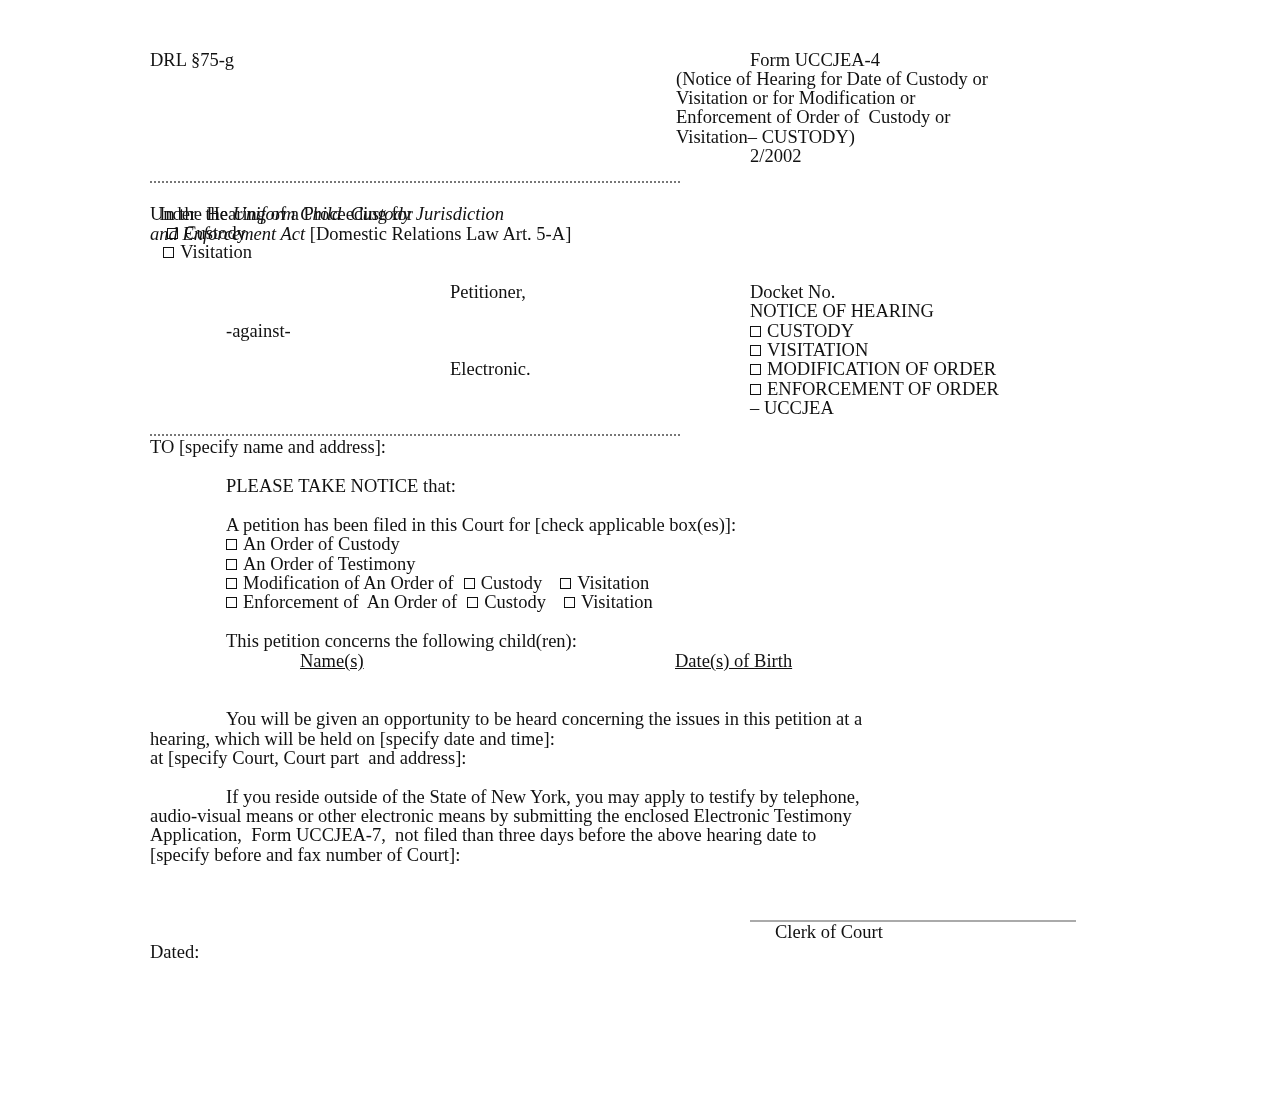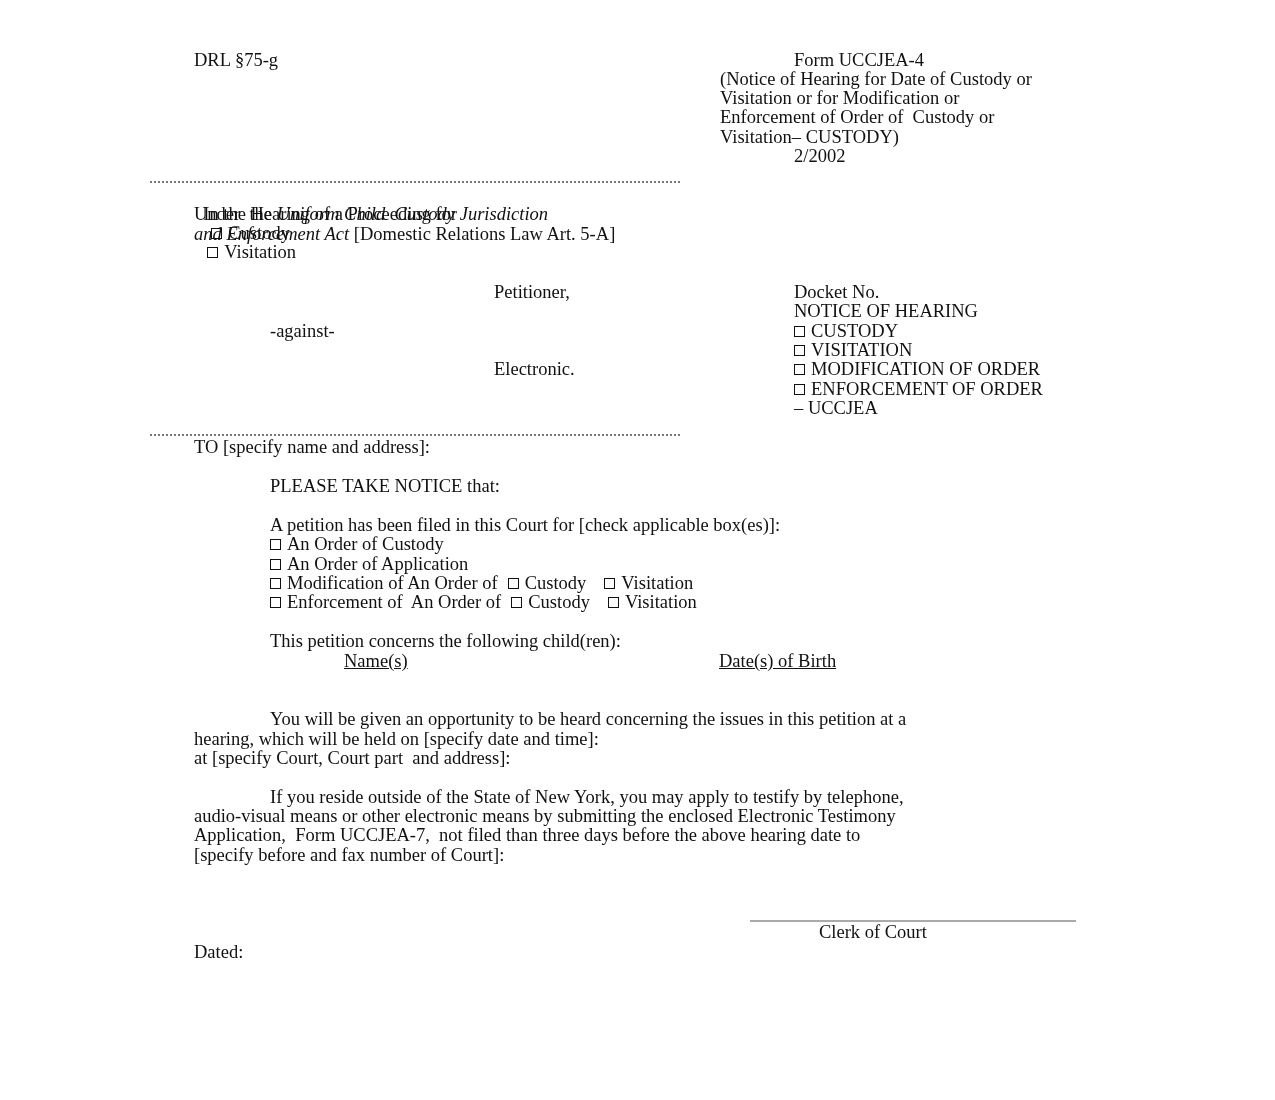--- a/index.html
+++ b/index.html
@@ -1,18 +1,18 @@
 <!DOCTYPE html>
 <html><head>
 <meta charset="utf-8">
 <style>
   html, body { margin:0; padding:0; background:#ffffff; }
   body { width:1275px; height:1100px; position:relative; overflow:hidden;
          font-family:"Liberation Serif", serif; font-size:18.5px; color:#111; }
-  .ln { position:absolute; white-space:pre; line-height:19px;margin-left:44px; }
+  .ln { position:absolute; white-space:pre; line-height:19px; }
   .it { font-style:italic; }
   .u { text-decoration:underline; }
   .dots { position:absolute; left:150px; width:530px; height:2px;
           border-bottom:2px dotted #777; }
   .box { display:inline-block; width:11px; height:11px; border:1.3px solid #111;
          box-sizing:border-box; vertical-align:0px; margin-right:6px; }
   .sigline { position:absolute; left:750px; top:920px; width:326px; height:2px; background:#aaa; }
 </style>
 </head>
 <body>
@@ -47,21 +47,21 @@
 <div class="ln" style="left:750px;top:380px"><span class="box"></span><span>ENFORCEMENT OF ORDER</span></div>
 <div class="ln" style="left:750px;top:399px">– UCCJEA</div>
 
 <div class="dots" style="top:432px"></div>
 
 <div class="ln" style="left:150px;top:438px">TO [specify name and address]:</div>
 <div class="ln" style="left:226px;top:477px">PLEASE TAKE NOTICE that:</div>
 <div class="ln" style="left:226px;top:516px">A petition has been filed in this Court for [check applicable box(es)]:</div>
 
 <div class="ln" style="left:226px;top:535px"><span class="box"></span><span>An Order of Custody</span></div>
-<div class="ln" style="left:226px;top:555px"><span class="box"></span><span>An Order of Application</span></div>
+<div class="ln" style="left:226px;top:555px"><span class="box"></span><span>An Order of Testimony</span></div>
 <div class="ln" style="left:226px;top:574px"><span class="box"></span><span>Modification of An Order of</span><span style="margin-left:10px"><span class="box"></span><span>Custody</span></span><span style="margin-left:18px"><span class="box"></span><span>Visitation</span></span></div>
 <div class="ln" style="left:226px;top:593px"><span class="box"></span><span>Enforcement of  An Order of</span><span style="margin-left:10px"><span class="box"></span><span>Custody</span></span><span style="margin-left:18px"><span class="box"></span><span>Visitation</span></span></div>
 
 <div class="ln" style="left:226px;top:632px">This petition concerns the following child(ren):</div>
 <div class="ln u" style="left:300px;top:652px">Name(s)</div>
 <div class="ln u" style="left:675px;top:652px">Date(s) of Birth</div>
 
 <div class="ln" style="left:226px;top:710px">You will be given an opportunity to be heard concerning the issues in this petition at a</div>
 <div class="ln" style="left:150px;top:730px">hearing, which will be held on [specify date and time]:</div>
 <div class="ln" style="left:150px;top:749px">at [specify Court, Court part  and address]:</div>

